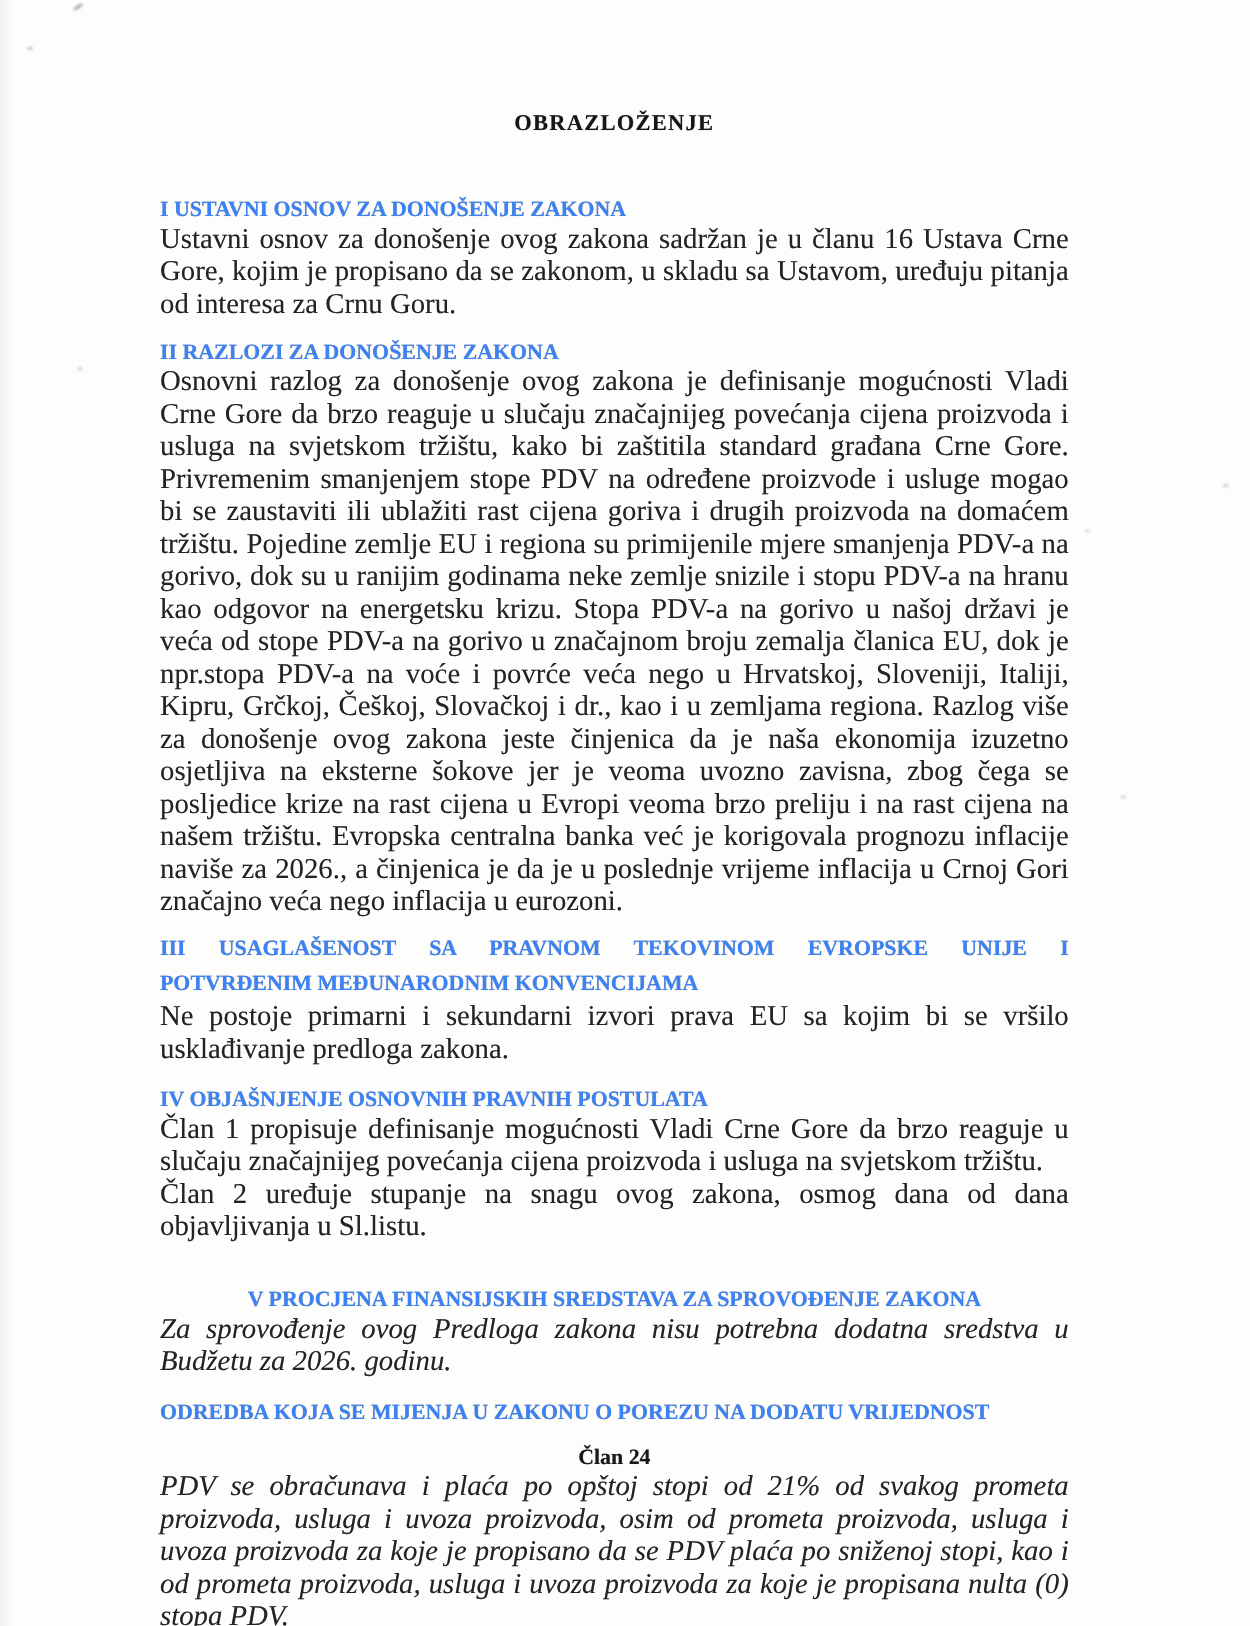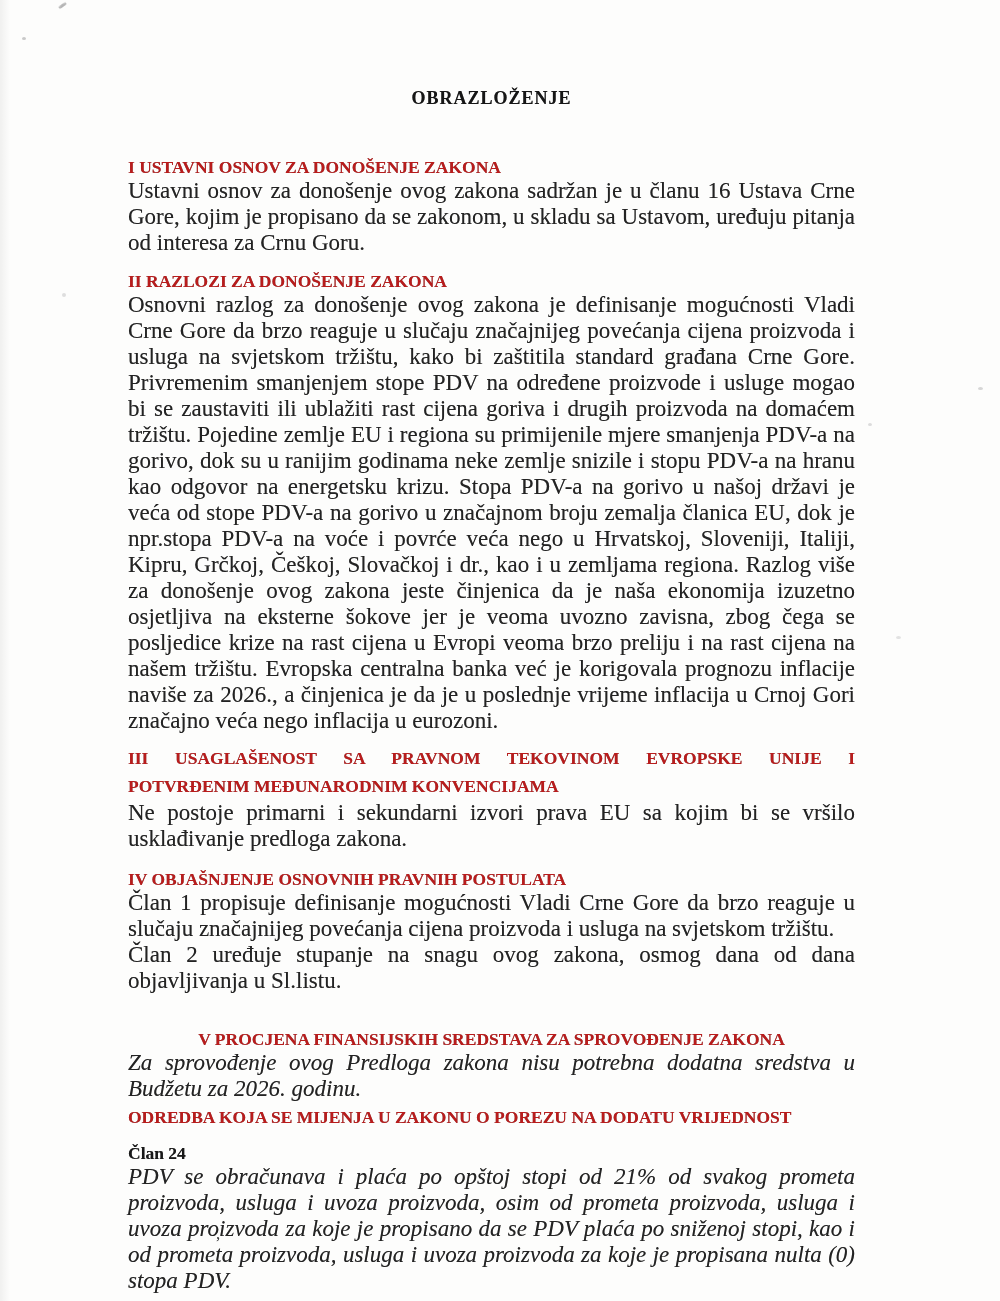--- a/index.html
+++ b/index.html
@@ -38,21 +38,21 @@
     font-size: 18px;
     line-height: 20px;
     letter-spacing: 1px;
     color: #161616;
     text-shadow: 0 0 0.6px rgba(0,0,0,0.5);
   }
   .heading {
     font-weight: bold;
     font-size: 17.5px;
     line-height: 22px;
-    color: #b91c1c;
+    color: #3b82f6;
     text-shadow: 0 0 0.6px rgba(0,0,0,0.45);
   }
   .heading-justified-line {
     display: block;
     text-align: justify;
     text-align-last: justify;
     line-height: 28px;
   }
   .heading-plain-line {
     display: block;
@@ -69,22 +69,22 @@
   .mt-title-gap   { margin-top: 48px; }
   .mt-tight       { margin-top: 3px;  }
   .mt-sec2-head   { margin-top: 14px; }
   .mt-sec2-para   { margin-top: 15px; }
   .mt-sec3-head   { margin-top: 10px; }
   .mt-sec3-para   { margin-top: 8px;  }
   .mt-sec4-head   { margin-top: 16px; }
   .mt-sec4-para   { margin-top: 6px;  }
   .mt-sec5-head   { margin-top: 34px; text-align: center; }
   .mt-sec5-para   { margin-top: 12px; font-style: italic; }
-  .mt-sec6-head   { margin-top: 4px; font-family: Liberation Serif, serif; }
-  .mt-clan24      { margin-top: 14px; text-align: left; font-weight: bold; font-size: 17.5px; line-height: 22px; color:#181818; text-shadow: 0 0 0.6px rgba(0,0,0,0.45); }
+  .mt-sec6-head   { margin-top: 16px; font-family: Liberation Serif, serif; }
+  .mt-clan24      { margin-top: 14px; text-align: center; font-weight: bold; font-size: 17.5px; line-height: 22px; color:#181818; text-shadow: 0 0 0.6px rgba(0,0,0,0.45); }
   .mt-final-para  { margin-top: 12px; font-style: italic; }
 
   
   .speck {
     position: absolute;
     background: #c9c9c9;
     border-radius: 50%;
     filter: blur(0.7px);
     pointer-events: none;
   }

